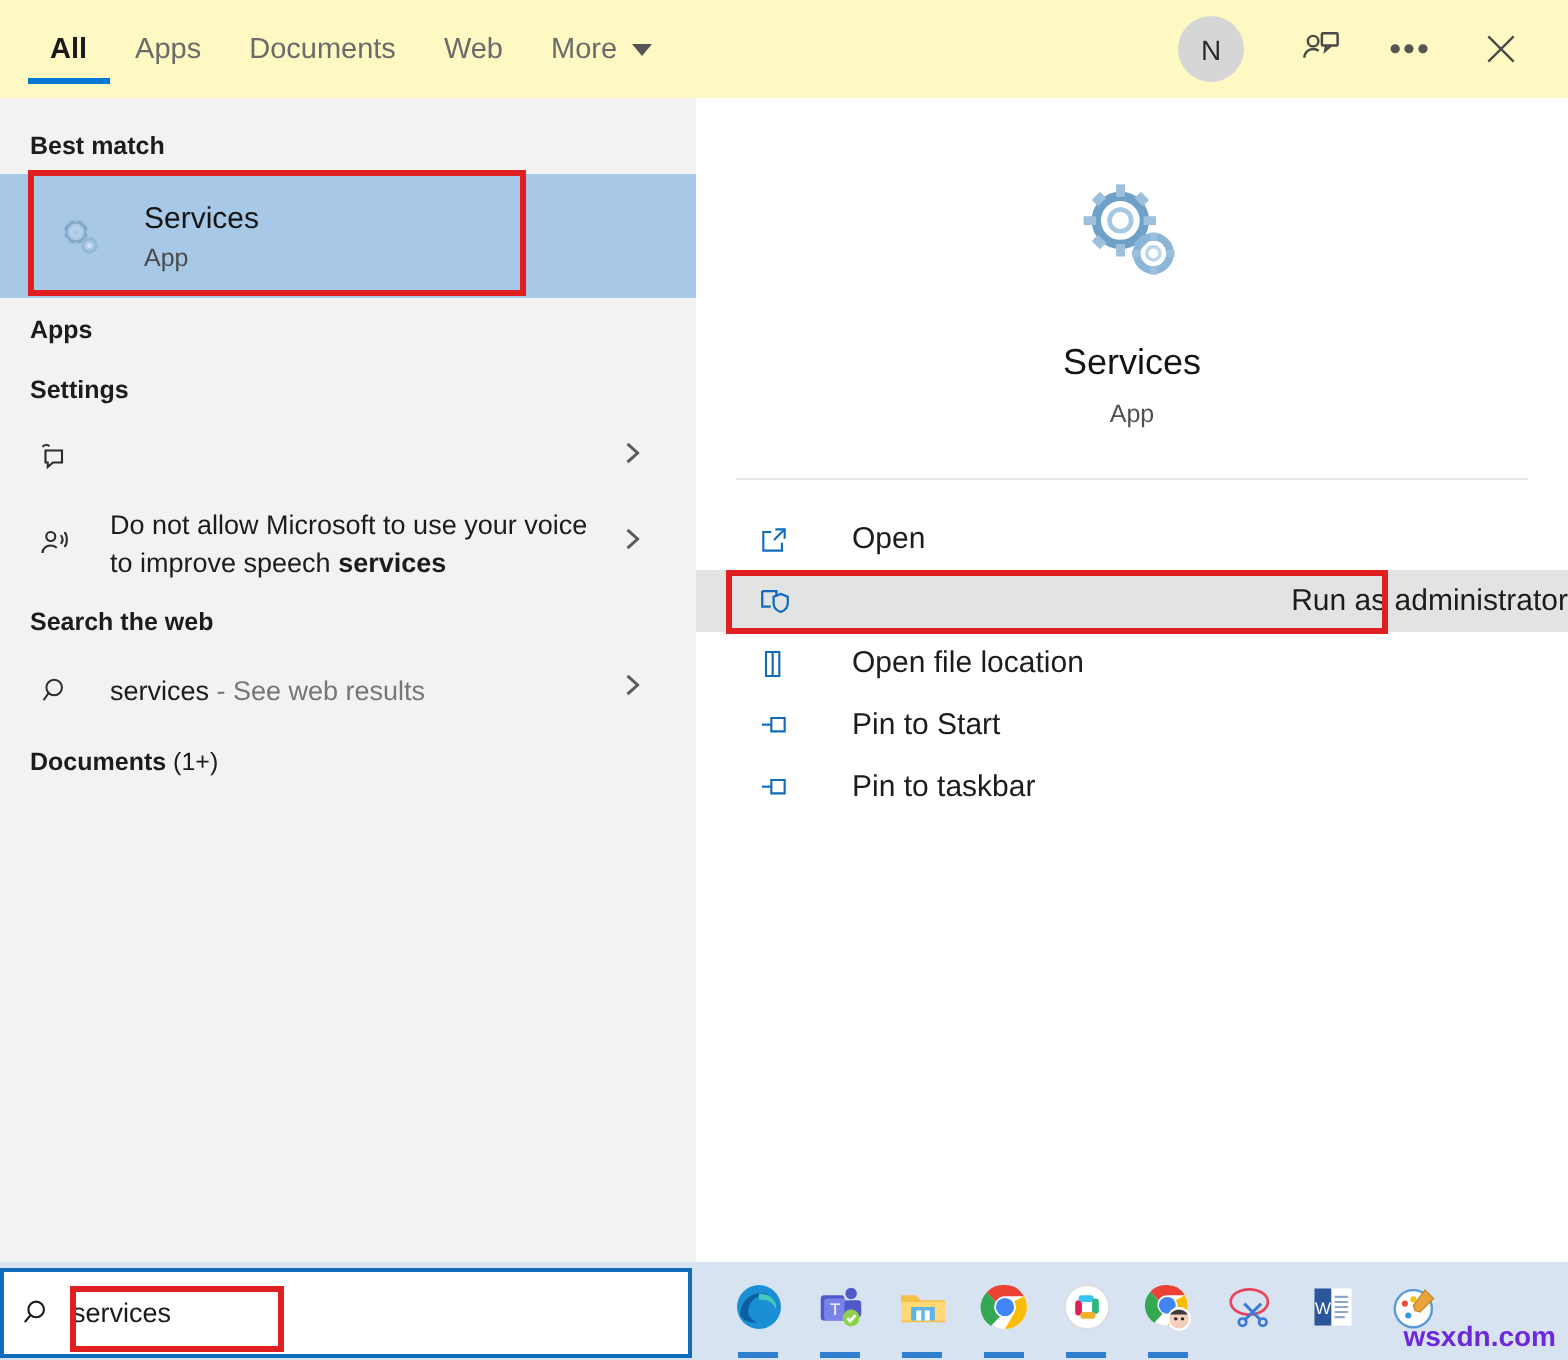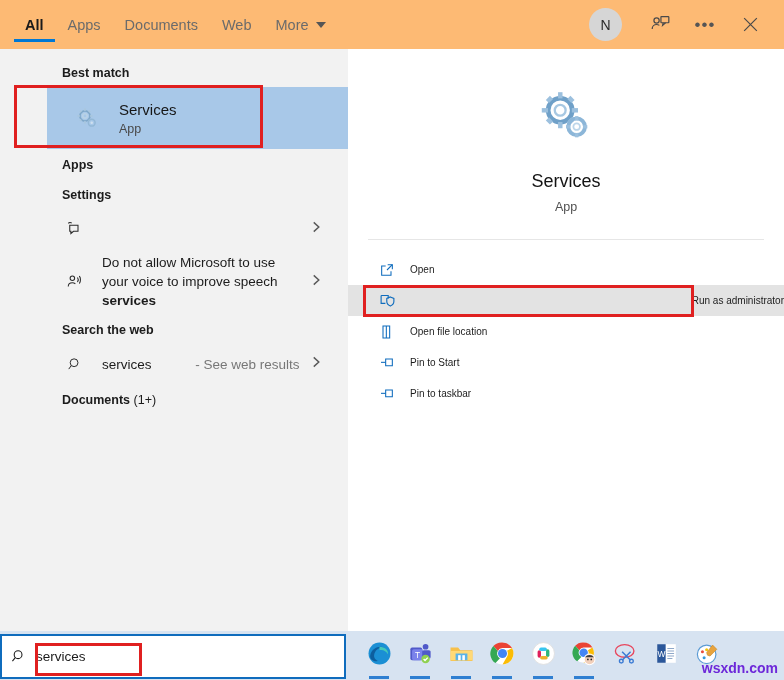--- a/index.html
+++ b/index.html
@@ -15,21 +15,21 @@
   .flyout {
     position: absolute; left: 0; top: 0;
     width: 784px; height: 631px;
     background: #f2f2f2;
     display: flex; flex-direction: column;
   }
 
   
   .tabbar {
     height: 49px; flex: 0 0 49px;
-    background: #fdba74;
+    background: #fef9c3;
     display: flex; align-items: center;
     padding-left: 13px;
     position: relative;
   }
   .tab {
     position: relative;
     font-size: 14.5px;
     color: #6b6b6b;
     padding: 0 12px;
     height: 49px;
@@ -71,21 +71,20 @@
   .iconbtn svg { display: block; }
   .dots { font-size: 17px; letter-spacing: 1px; line-height: 10px; color: #555; }
 
   
   .body { flex: 1; display: flex; min-height: 0; }
   .leftpane {
     width: 348px; flex: 0 0 348px;
     background: #f2f2f2;
     padding-top: 8px;
     position: relative;
-    padding-left: 47px;
   }
   .rightpane {
     flex: 1; background: #ffffff;
     position: relative;
   }
 
   
   .sec-head {
     font-size: 12.5px; font-weight: bold; color: #1c1c1c;
     padding: 9px 0 7px 15px;
@@ -116,21 +115,21 @@
     display: flex; align-items: center; justify-content: center;
     color: #2b2b2b;
   }
   .row .r-label {
     margin-left: 14px;
     font-size: 13.5px; color: #1c1c1c;
     line-height: 19px;
     padding-right: 46px;
   }
   .row .r-label b { font-weight: bold; }
-  .row .r-label .grey { color: #777; margin-left: 40px; }
+  .row .r-label .grey { color: #777; }
   .chev {
     position: absolute; right: 26px; top: 50%;
     transform: translateY(-50%);
     color: #5a5a5a;
   }
 
   
   .preview {
     padding-top: 26px;
     text-align: center;
@@ -141,21 +140,21 @@
   .divider { height: 1px; background: #e6e6e6; margin: 25px 20px 0 20px; }
 
   .action {
     display: flex; align-items: center;
     height: 31px;
     padding-left: 26px;
     position: relative;
   }
   .action.hover { background: #e3e3e3; justify-content: space-between; }
   .act-icon { width: 26px; flex: 0 0 26px; display:flex; align-items:center; justify-content:center; color:#0f6cbd; }
-  .act-label { margin-left: 10px; font-size: 10px; color: #1c1c1c; }
+  .act-label { margin-left: 26px; font-size: 15px; color: #1c1c1c; }
 
   
   .redbox { position: absolute; border: 3px solid #e02020; pointer-events: none; z-index: 40; }
 
   
   .taskbar {
     position: absolute; left: 0; bottom: 0;
     width: 784px; height: 49px;
     background: #d7e3f1;
     display: flex; align-items: center;

